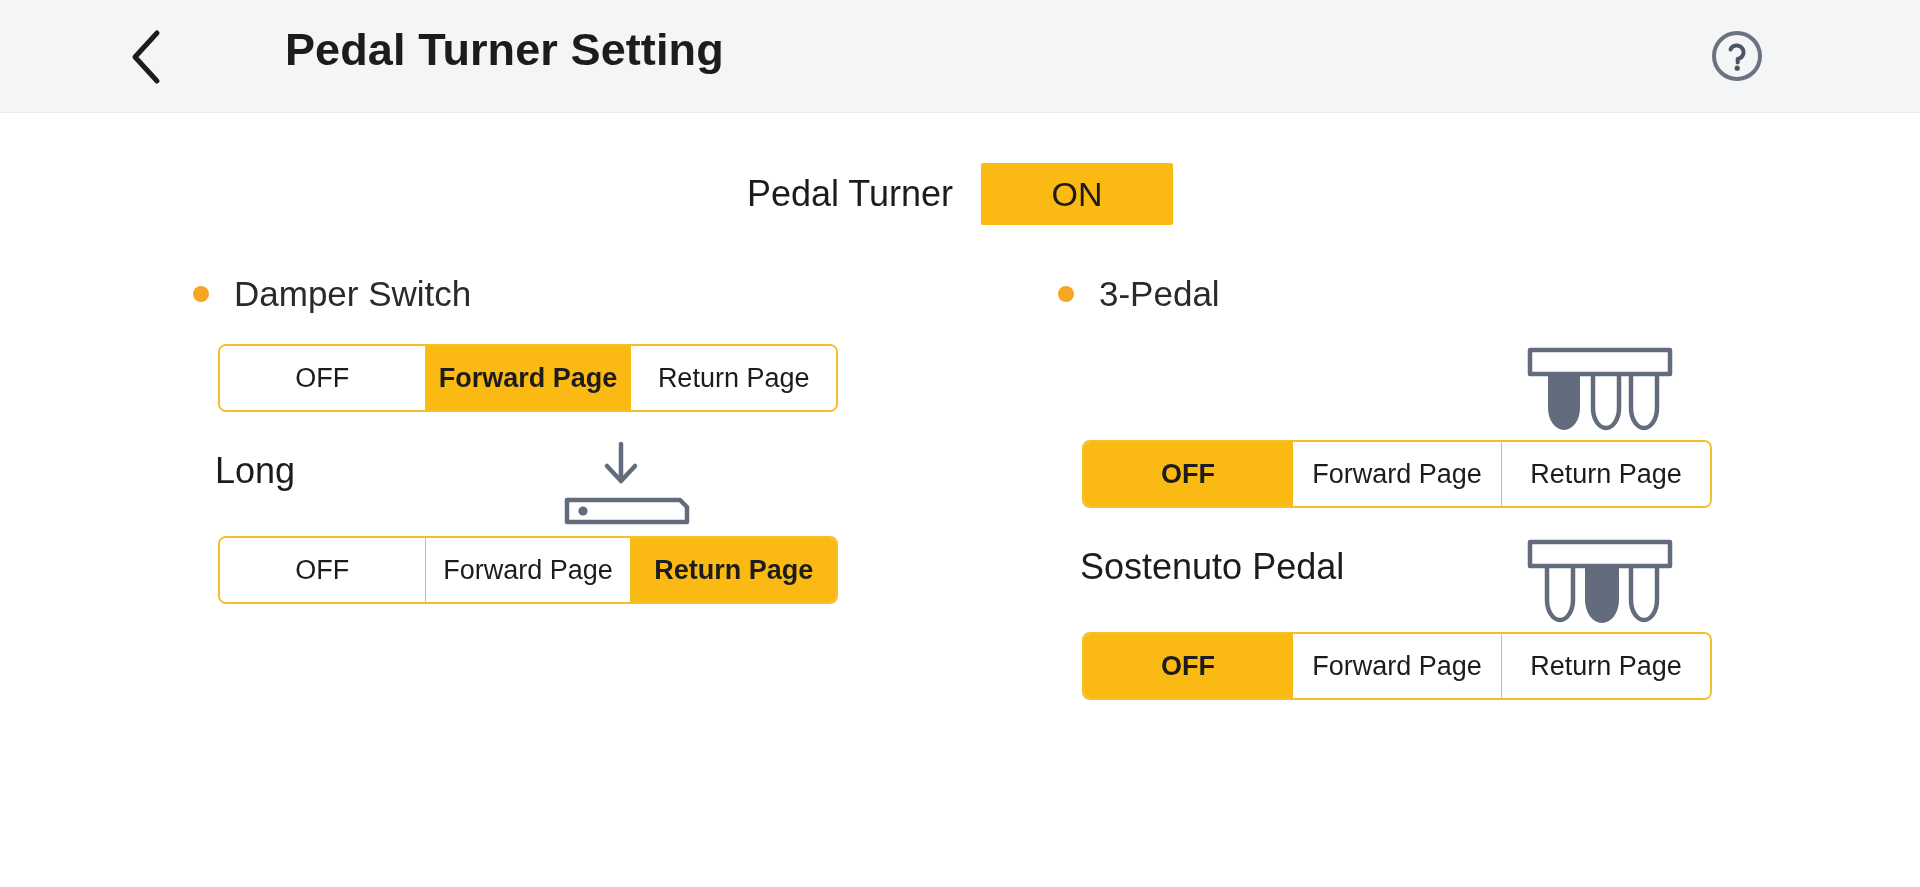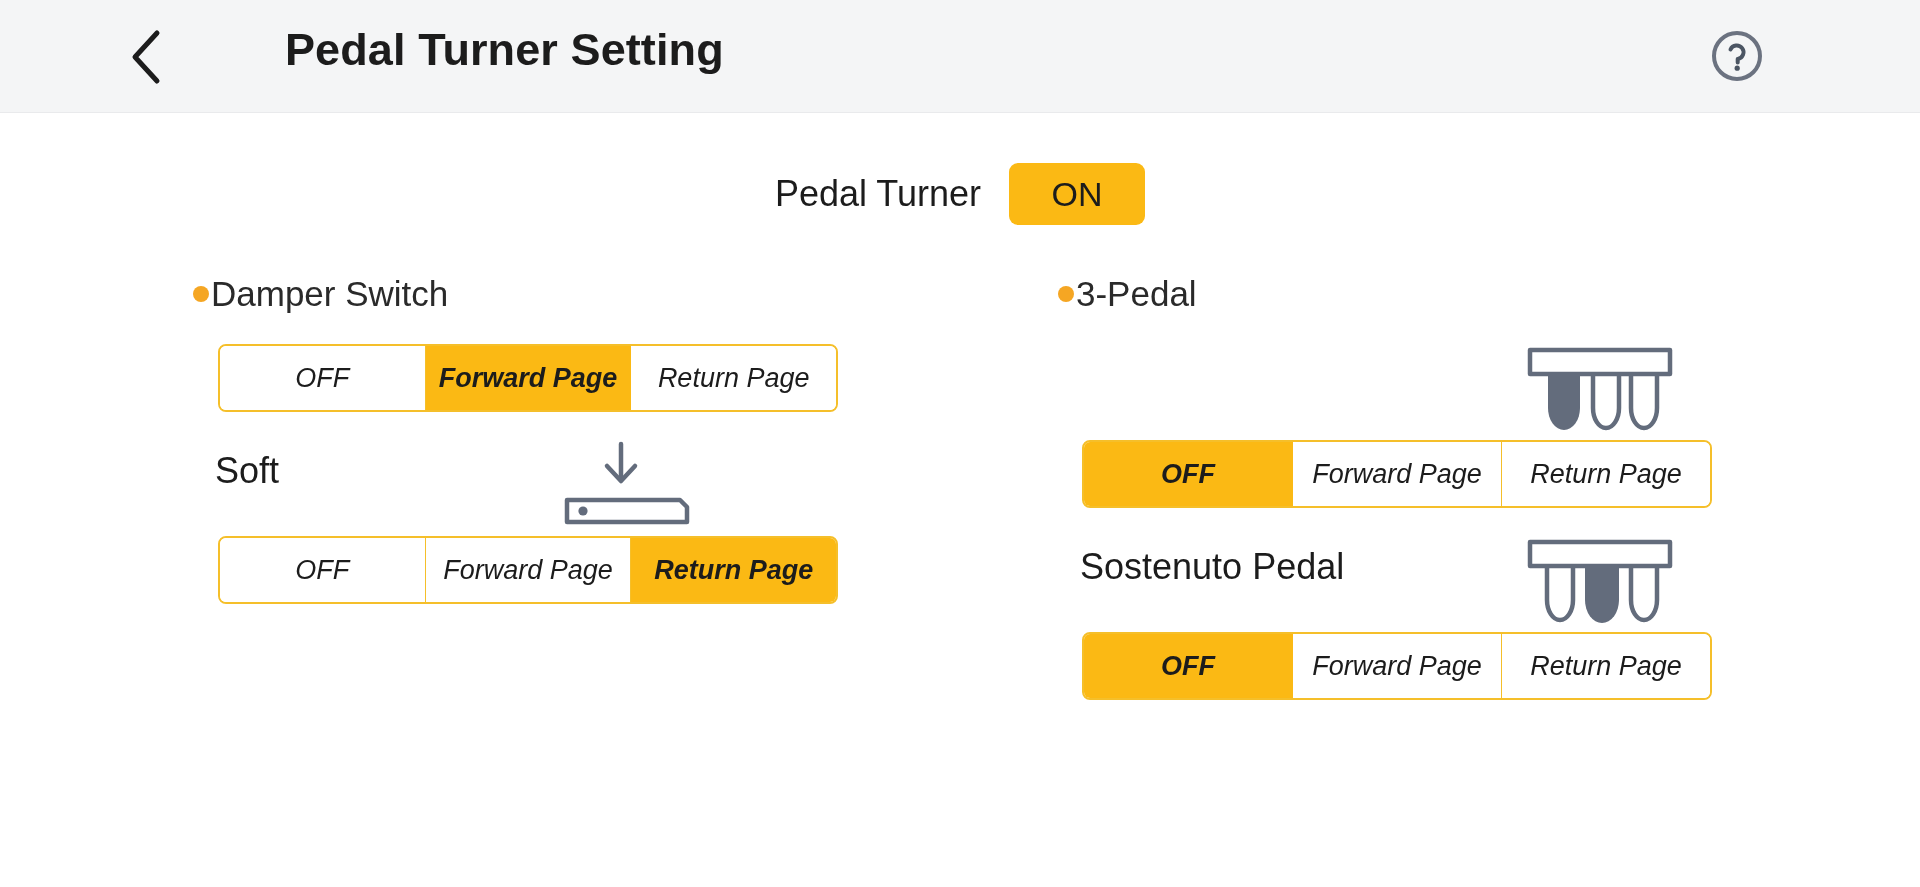--- a/index.html
+++ b/index.html
@@ -43,36 +43,36 @@
   .toggle-row {
     position: absolute; left: 0; top: 163px; width: 1920px;
     display: flex; align-items: center; justify-content: center;
     gap: 28px;
   }
   .toggle-label {
     font-size: 36px; color: #1c1c1c; font-weight: 400;
     white-space: nowrap;
   }
   .toggle-btn {
-    width: 136px; height: 62px;
+    width: 192px; height: 62px;
     background: #fbb914;
-    border-radius: 9px;
+    border-radius: 2px;
     display: flex; align-items: center; justify-content: center;
     font-size: 34px; color: #1c1c1c;
     cursor: pointer;
     user-select: none;
   }
 
   
   .col { position: absolute; top: 272px; }
   .col-left  { left: 190px; width: 700px; }
   .col-right { left: 1055px; width: 700px; }
 
   .sec-head {
-    display: flex; align-items: center; gap: 2px;
+    display: flex; align-items: center; gap: 25px;
     height: 44px;
     margin-left: 3px;
   }
   .bullet {
     width: 16px; height: 16px; border-radius: 50%;
     background: #f5a623; flex: none;
   }
   .sec-title {
     font-size: 35px; color: #2a2a2a; font-weight: 400;
     white-space: nowrap;
@@ -98,21 +98,20 @@
 
   
   .seg {
     display: flex;
     border: 2px solid #f5bf2a;
     border-radius: 8px;
     overflow: hidden;
     height: 68px;
     box-sizing: border-box;
     background: #fff;
-    font-style: italic;
   }
   .col-left  .seg { width: 620px; margin-left: 28px; }
   .col-right .seg { width: 630px; margin-left: 27px; }
 
   .seg-opt {
     flex: 1 1 0;
     display: flex; align-items: center; justify-content: center;
     font-size: 27px; color: #1c1c1c;
     background: #fff;
     border-right: 1px solid #f5bf2a;
@@ -168,21 +167,21 @@
     <div class="item">
       <div class="seg">
         <div class="seg-opt">OFF</div>
         <div class="seg-opt on">Forward Page</div>
         <div class="seg-opt">Return Page</div>
       </div>
     </div>
 
     <div class="item">
       <div class="item-head">
-        <div class="item-label">Soft</div>
+        <div class="item-label">Long</div>
         <div class="item-icon">
           <svg width="190" height="104" viewBox="0 0 190 104">
             <g stroke="#636c7c" fill="none" stroke-width="4.5" stroke-linecap="round" stroke-linejoin="round">
               <line x1="71" y1="8" x2="71" y2="42"></line>
               <polyline points="57,30 71,45 85,30"></polyline>
               <path d="M17 64 L130 64 L137 71 L137 86 L17 86 Z" fill="#ffffff"></path>
             </g>
             <circle cx="33" cy="75" r="4.6" fill="#636c7c"></circle>
           </svg>
         </div>

